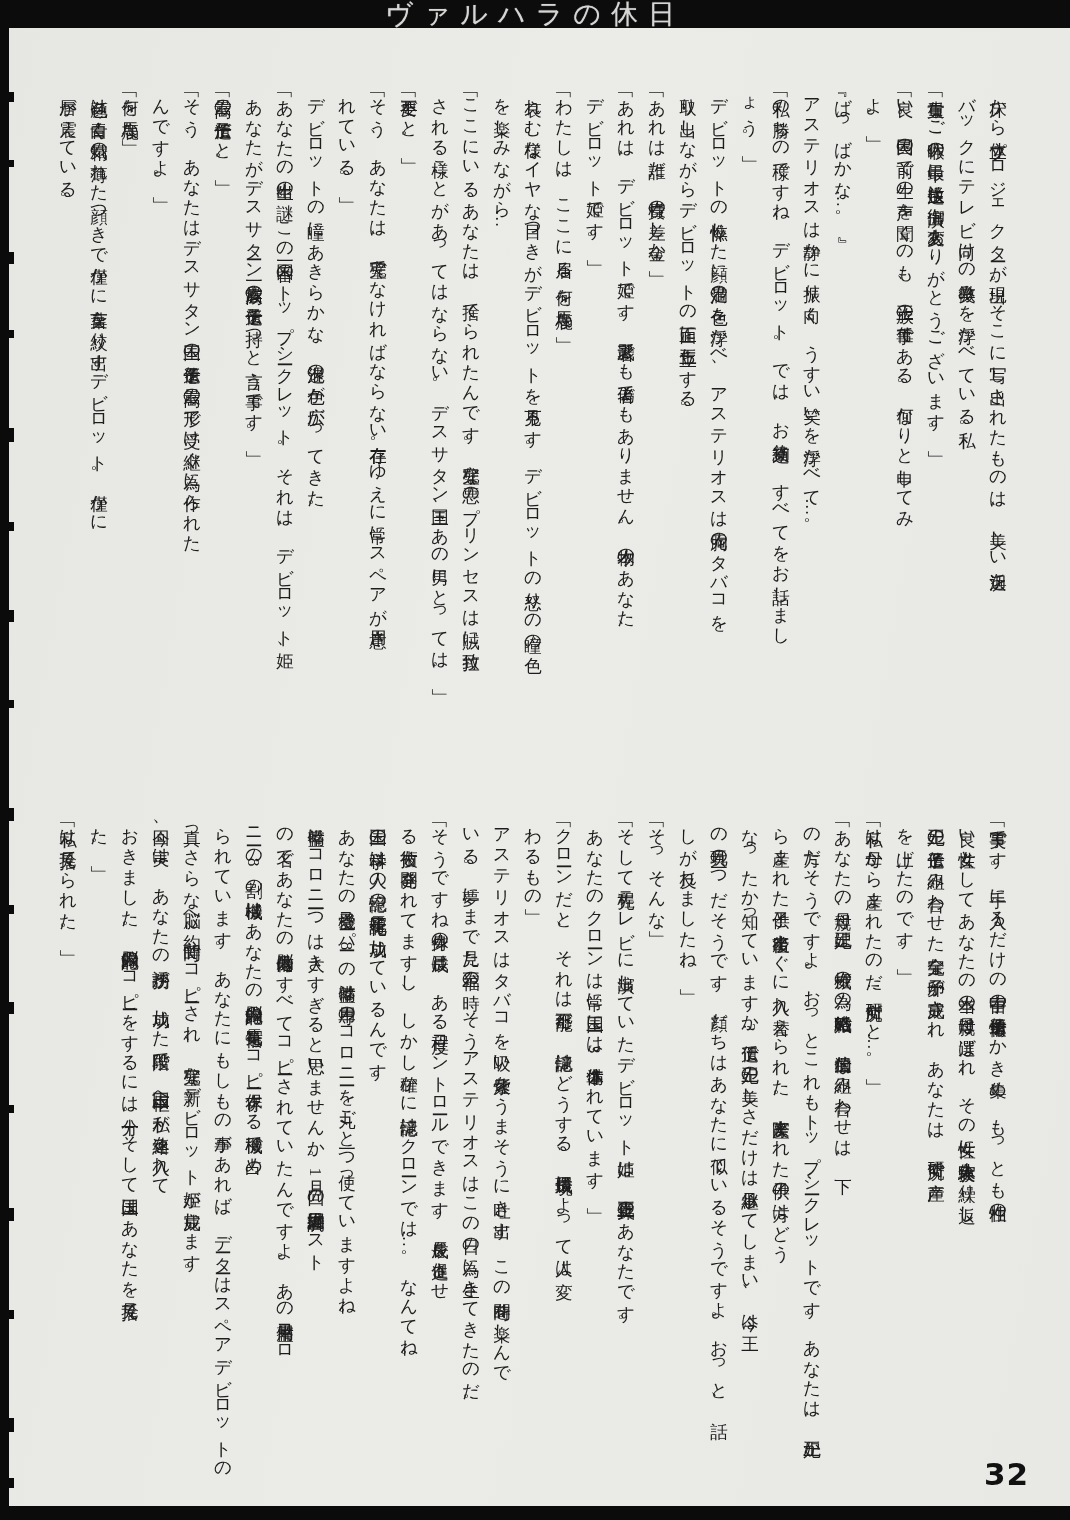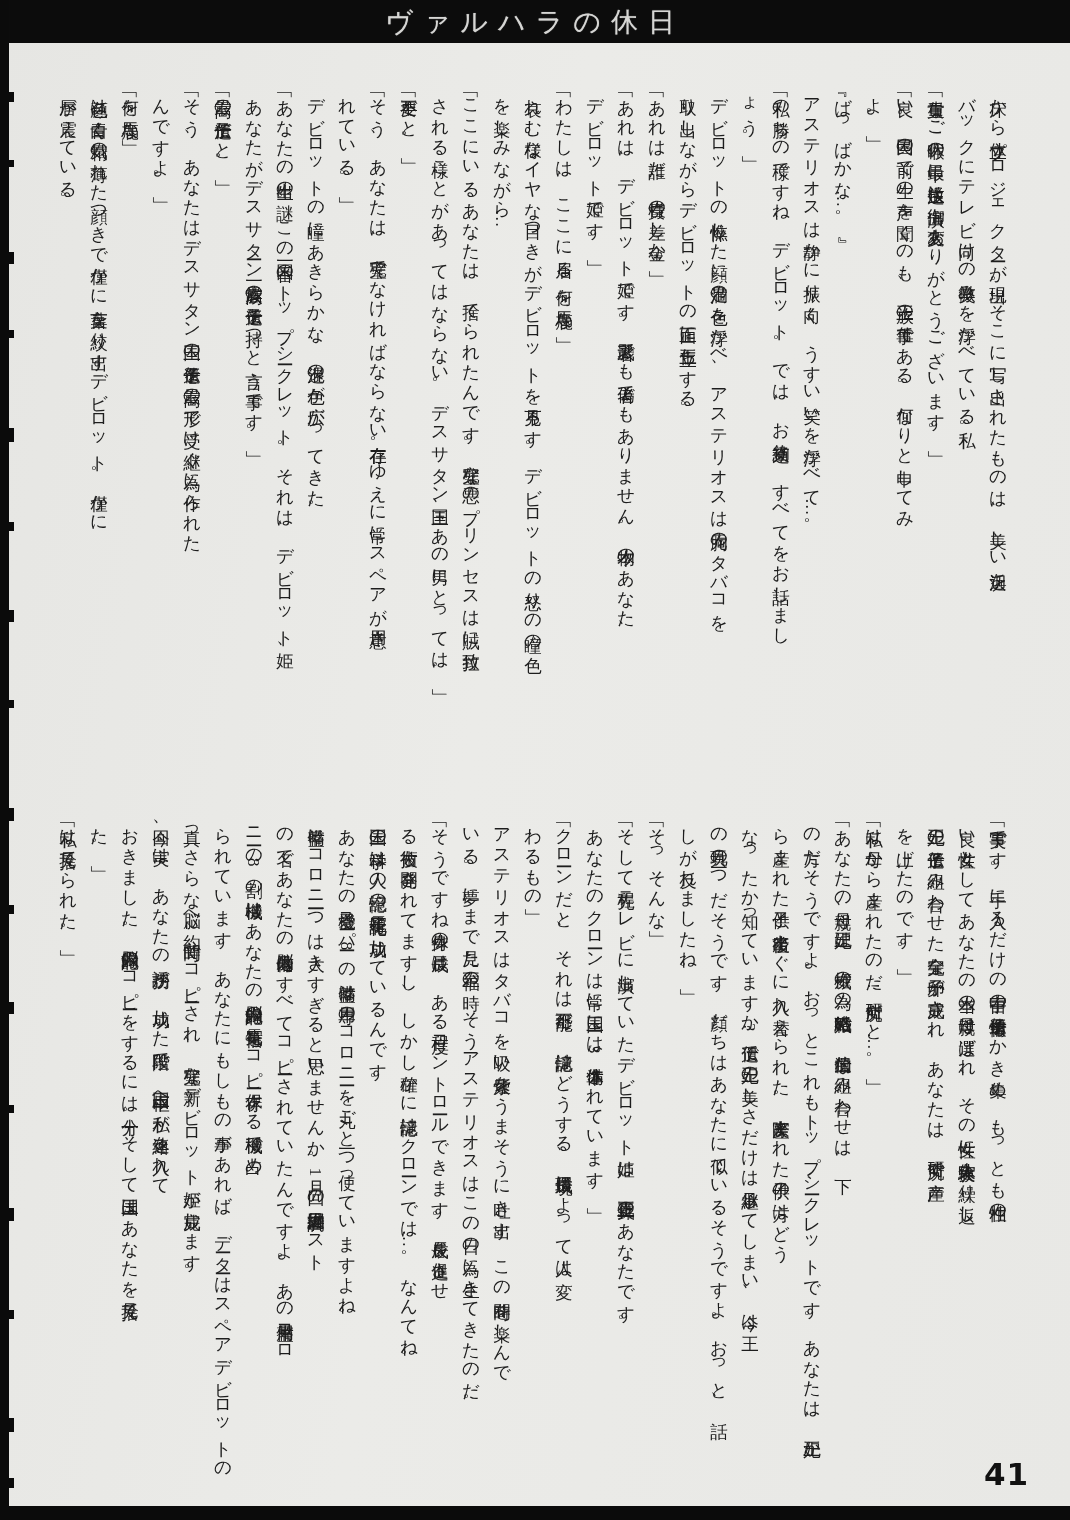--- a/index.html
+++ b/index.html
@@ -3,21 +3,21 @@
 <meta charset="utf-8">
 <style>
   html,body{margin:0;padding:0;}
   body{
     width:1070px;height:1520px;position:relative;overflow:hidden;
     background:linear-gradient(100deg,#e6e6e3 0%,#ebebe8 45%,#e8e8e5 100%);
     font-family:"Liberation Serif","DejaVu Serif",serif;
   }
   
   .header-bar{
-    position:absolute;top:0;left:0;width:1070px;height:43px;
+    position:absolute;top:0;left:0;width:1070px;height:28px;
     background:#0c0c0c;display:flex;align-items:center;justify-content:center;
   }
   .header-title{
     color:#d6d6d4;font-size:27px;letter-spacing:10px;
     font-family:"Liberation Serif","DejaVu Serif",serif;
     text-shadow:0 0 1px #888;white-space:nowrap;
   }
   
   .bottom-bar{
     position:absolute;left:0;bottom:0;width:1070px;height:14px;background:#0b0b0b;
@@ -147,15 +147,15 @@
     <div class="tline">の名であなたの脳内信号はすべてコピーされていたんですよ。あの整備用コロ</div>
     <div class="tline">ニーの8割の機械はあなたの脳内記録の電気信号をコピー保存する機械で占め</div>
     <div class="tline">られています。あなたにもしもの事があれば、データーはスペアデビロットの</div>
     <div class="tline">真っさらな脳へ約2時間でコピーされ、完璧な新デビロット姫が完成します。</div>
     <div class="tline">今回、実は、あなたの誘拐が、成功した段階で、王国中枢へ私が連絡を入れて</div>
     <div class="tline">おきました。脳内記録のコピーをするには十分。そして王国はあなたを見捨て</div>
     <div class="tline">た。」</div>
     <div class="tline">「私は見捨てられた。」</div>
   </div>
 
-<div class="page-number">41</div>
+<div class="page-number">32</div>
 
 <div class="bottom-bar"></div>
 
 </body></html>

